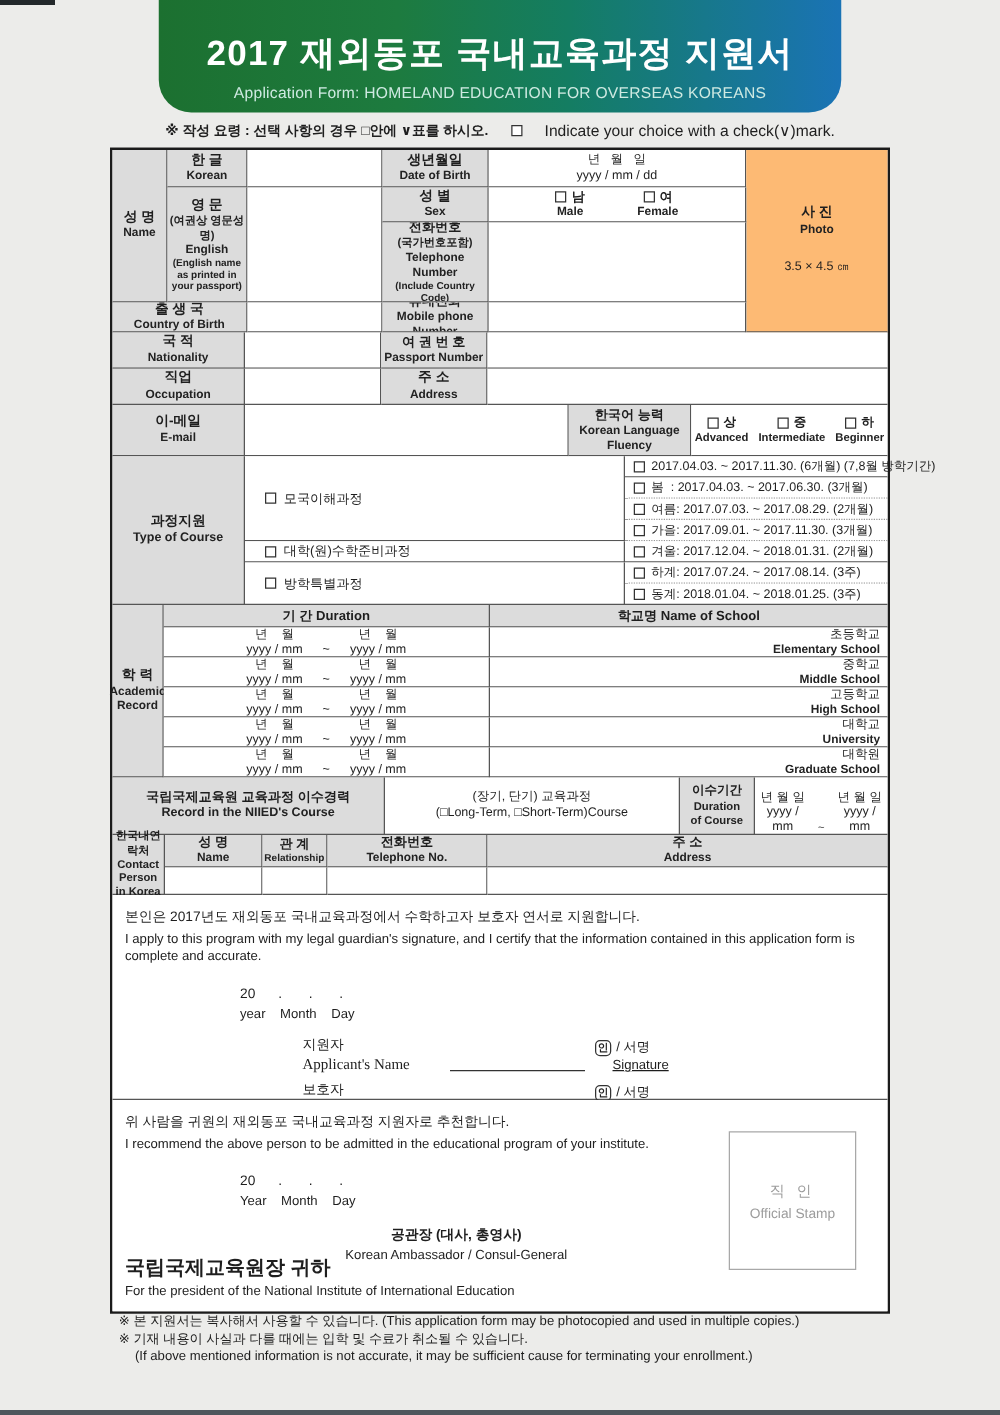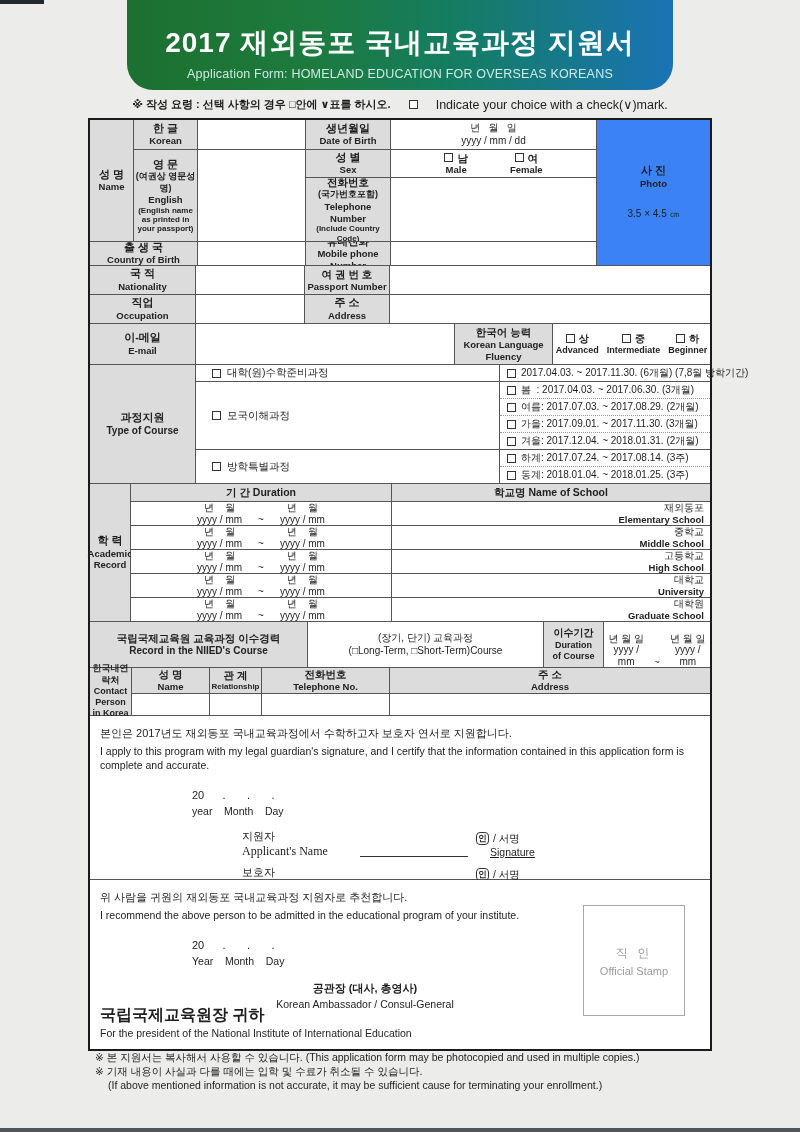--- a/index.html
+++ b/index.html
@@ -138,21 +138,21 @@
       </div>
       <div class="wc bd" style="grid-area:1/3/2/4"></div>
       <div class="lb bd" style="grid-area:1/4/2/5">
         <span class="ko">생년월일</span>
         <span class="en">Date of Birth</span>
       </div>
       <div class="wc bd lb" style="grid-area:1/5/2/6; background:#fff">
         <span class="s10 pre">년   월   일</span>
         <span class="s10">yyyy / mm / dd</span>
       </div>
-      <div class="wc bd nbr lb" style="grid-area:1/6/5/7; background:#3b82f6">
+      <div class="wc bd nbr lb" style="grid-area:1/6/5/7; background:#fdba74">
         <span class="ko">사 진</span>
         <span class="en">Photo</span>
         <span class="s10" style="margin-top:18px">3.5 × 4.5 ㎝</span>
       </div>
       <div class="lb bd" style="grid-area:2/2/4/3">
         <span class="ko">영 문</span>
         <span class="en s9">(여권상 영문성명)</span>
         <span class="en">English</span>
         <span class="en s8" style="padding:0 2px">(English name as printed in your passport)</span>
       </div>
@@ -257,27 +257,27 @@
         </span>
       </div>
     </div>
 
     <div class="s3">
       <div class="lb bd" style="width:106px; height:119px">
         <span class="ko">과정지원</span>
         <span class="en" style="font-size:10px">Type of Course</span>
       </div>
       <div style="width:304px; display:flex; flex-direction:column">
+        <div class="wc bd cname" style="height:68px">
+          <span class="cb"></span>
+          <span>모국이해과정</span>
+        </div>
         <div class="wc bd cname" style="height:17px">
           <span class="cb"></span>
           <span>대학(원)수학준비과정</span>
-        </div>
-        <div class="wc bd cname" style="height:68px">
-          <span class="cb"></span>
-          <span>모국이해과정</span>
         </div>
         <div class="wc bd cname" style="height:34px">
           <span class="cb"></span>
           <span>방학특별과정</span>
         </div>
       </div>
       <div style="width:210px; display:flex; flex-direction:column">
         <div class="wc cdate" style="height:17px; border-bottom:1px solid #555">
           <span class="cb"></span>
             <span class="pre">2017.04.03. ~ 2017.11.30. (6개월) (7,8월 방학기간)</span>
@@ -317,21 +317,21 @@
       </div>
       <div class="hdr bd" style="grid-area:1/2/2/3">기 간 Duration</div>
       <div class="hdr bd nbr" style="grid-area:1/3/2/4">학교명 Name of School</div>
 
       <div class="wc bd period" style="grid-area:2/2/3/3">
         <span class="pcol"><span class="pre">년    월</span><br><span>yyyy / mm</span></span>
         <span class="s10">~</span>
         <span class="pcol"><span class="pre">년    월</span><br><span>yyyy / mm</span></span>
       </div>
       <div class="wc bd nbr school" style="grid-area:2/3/3/4">
-        <span class="s10">재외동포</span>
+        <span class="s10">초등학교</span>
         <span class="en">Elementary School</span>
       </div>
       <div class="wc bd period" style="grid-area:3/2/4/3">
         <span class="pcol"><span class="pre">년    월</span><br><span>yyyy / mm</span></span>
         <span class="s10">~</span>
         <span class="pcol"><span class="pre">년    월</span><br><span>yyyy / mm</span></span>
       </div>
       <div class="wc bd nbr school" style="grid-area:3/3/4/4">
         <span class="s10">중학교</span>
         <span class="en">Middle School</span>

